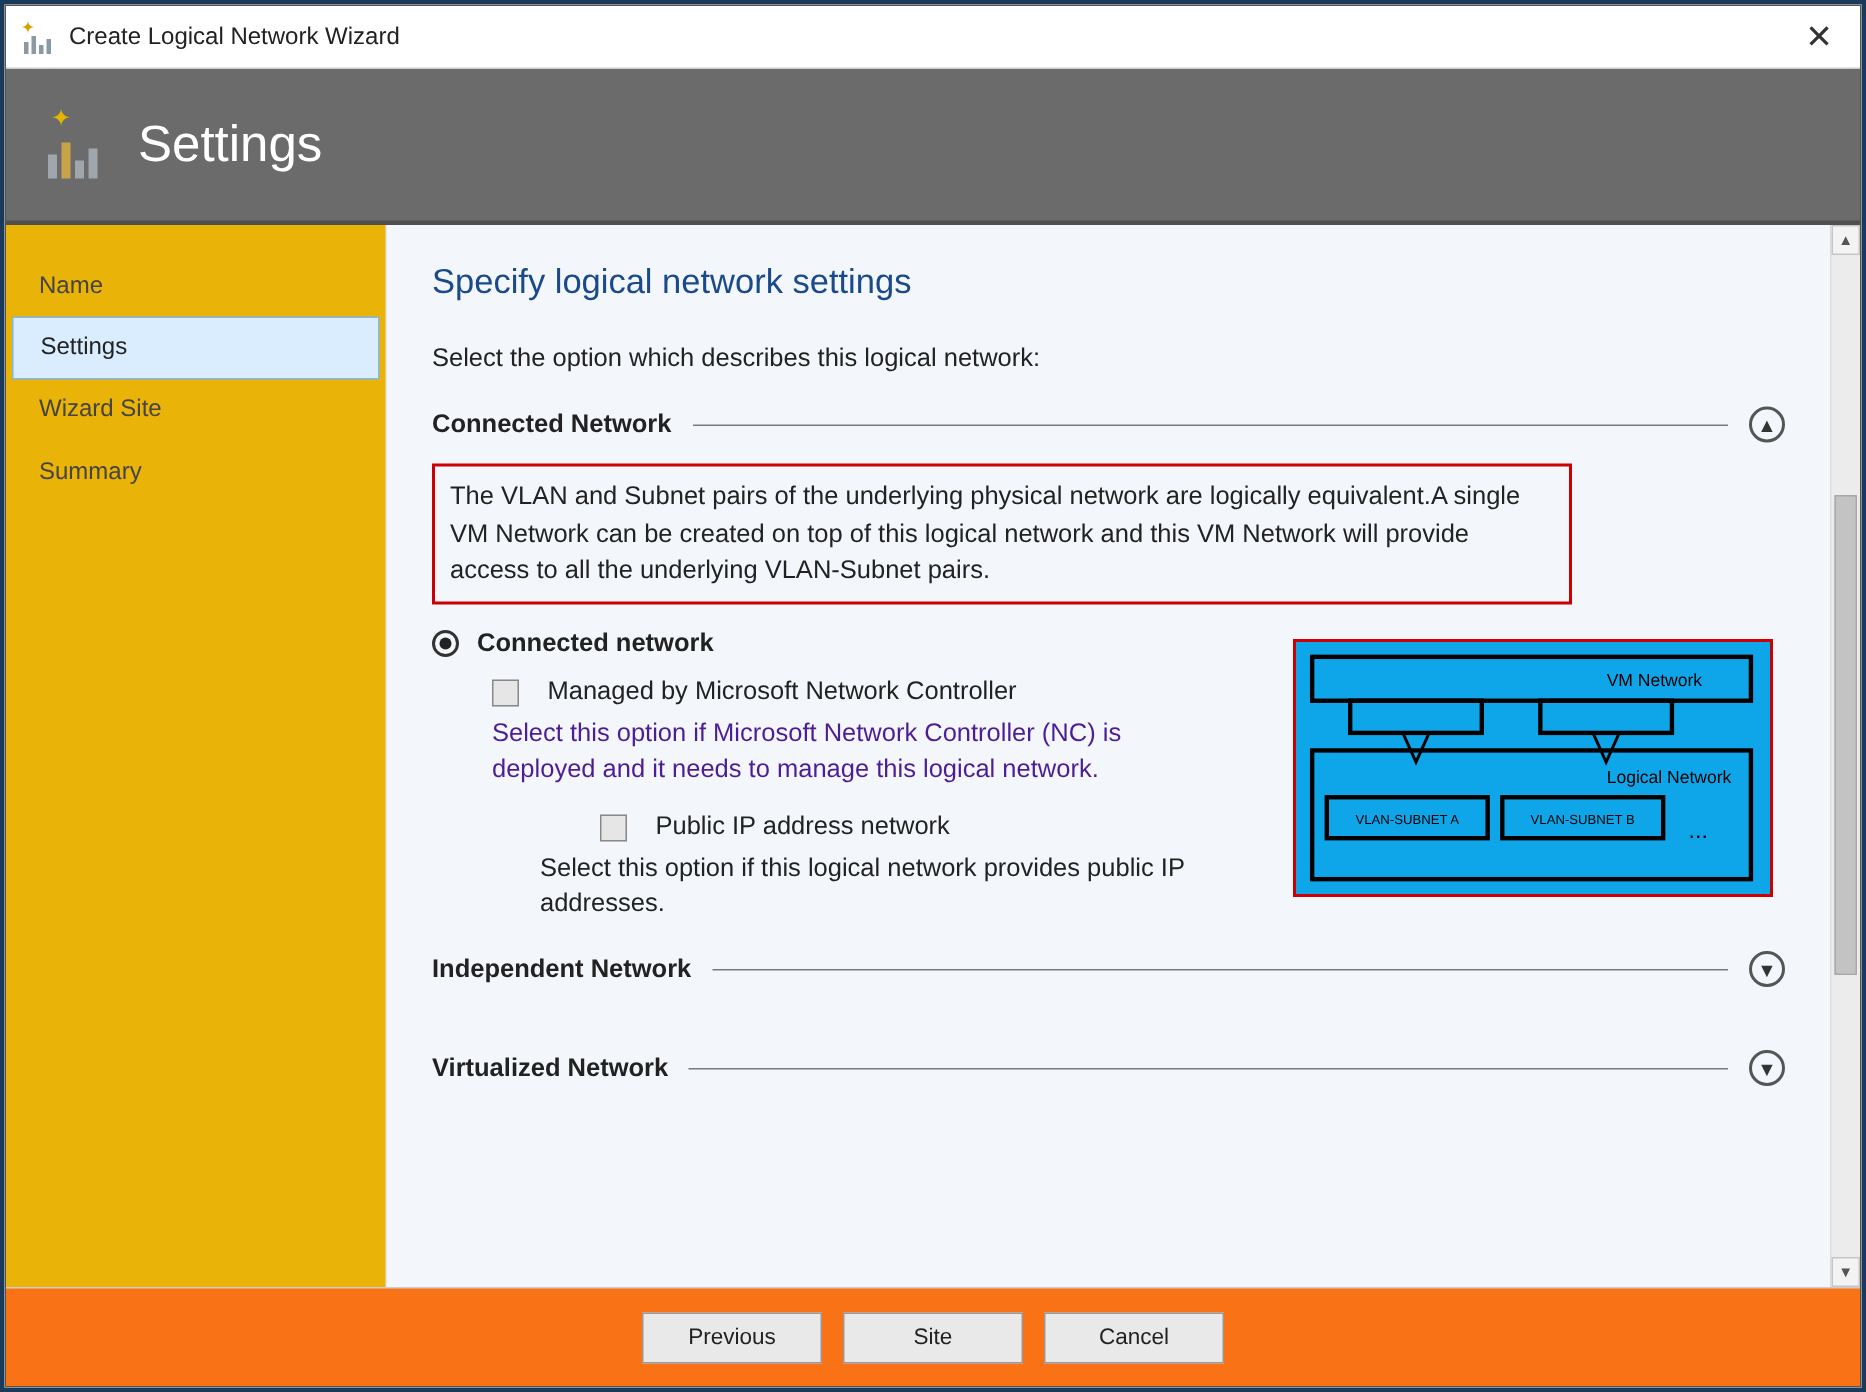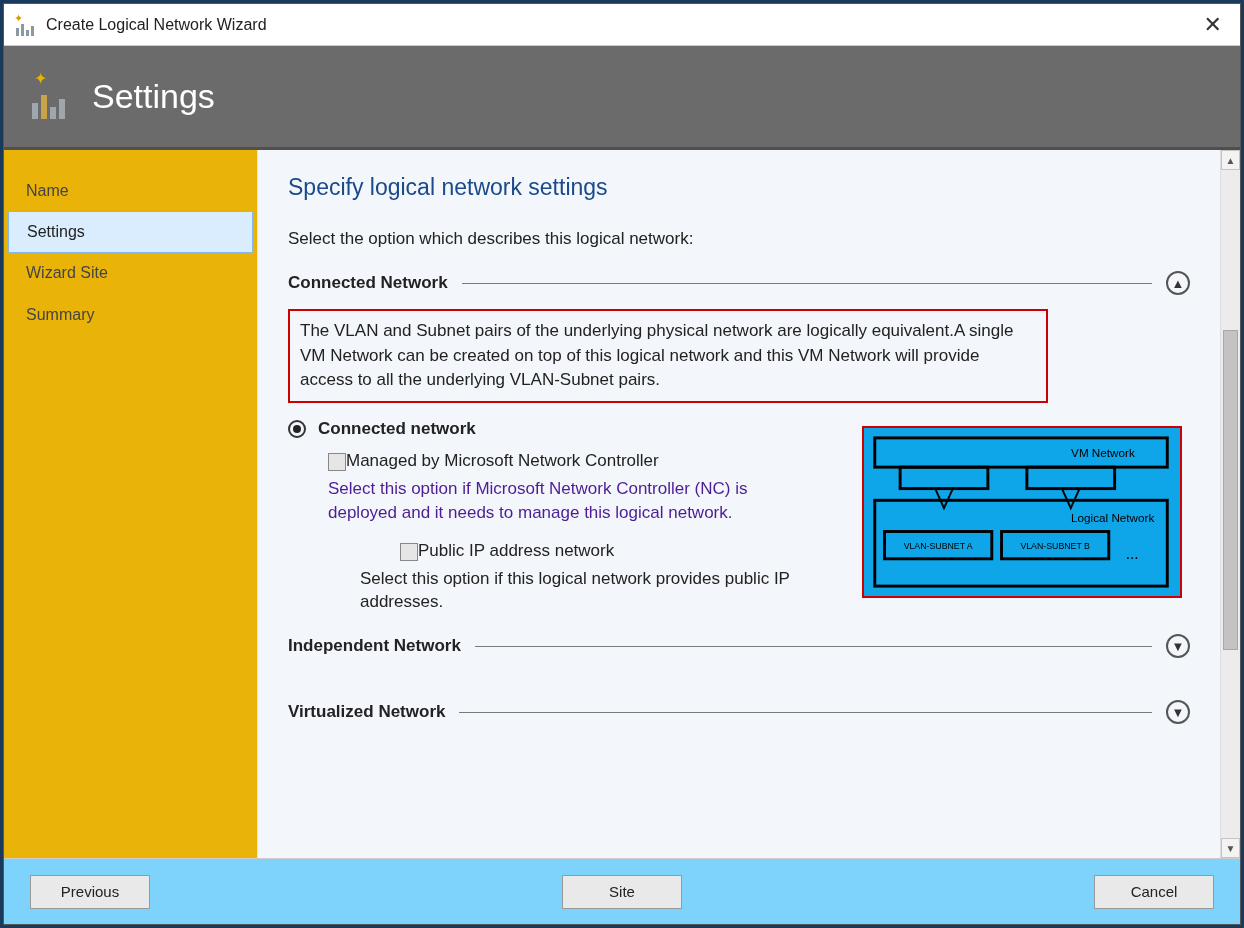--- a/index.html
+++ b/index.html
@@ -50,31 +50,31 @@
   .section-head .line { flex: 1; border-top: 1px solid #7a7a7a; }
   .chevron { width: 24px; height: 24px; border: 2px solid #555; border-radius: 50%; display: flex; align-items: center; justify-content: center; font-size: 13px; cursor: pointer; color: #333; line-height: 1; }
 
   .desc-box { border: 2px solid #cc0000; padding: 8px 10px; font-size: 17px; color: #222; line-height: 1.45; margin-bottom: 16px; max-width: 760px; }
 
   .radio-row { display: flex; align-items: center; gap: 12px; margin-bottom: 12px; }
   .radio { width: 18px; height: 18px; border: 2px solid #333; border-radius: 50%; display: flex; align-items: center; justify-content: center; }
   .radio .dot { width: 8px; height: 8px; background: #222; border-radius: 50%; }
   .radio-label { font-size: 17px; font-weight: 600; color: #222; }
 
-  .check-row { display: flex; align-items: flex-start; gap: 0; margin-left: 40px; margin-bottom: 6px; }
+  .check-row { display: flex; align-items: flex-start; gap: 19px; margin-left: 40px; margin-bottom: 6px; }
   .checkbox { width: 18px; height: 18px; border: 1px solid #888; background: #e6e6e6; flex-shrink: 0; margin-top: 2px; }
   .check-label { font-size: 17px; color: #222; }
   .check-desc { font-size: 17px; color: #4c1d95; margin-left: 40px; margin-bottom: 16px; max-width: 470px; line-height: 1.4; }
   .check-desc2 { font-size: 17px; color: #222; margin-left: 72px; margin-bottom: 2px; max-width: 430px; line-height: 1.4; }
   .indent2 { margin-left: 72px; }
 
   .diagram-box { border: 2px solid #cc0000; position: absolute; top: 276px; right: 58px; width: 320px; height: 172px; padding: 6px; background: #0ea5e9; }
   .diag { width: 100%; height: 100%; }
 
-  .footer { height: 66px; border-top: 1px solid #ccc; display: flex; align-items: center; justify-content: space-between; padding: 0 26px; gap: 14px; background: #7dd3fc; }
+  .footer { height: 66px; border-top: 1px solid #ccc; display: flex; align-items: center; justify-content: center; padding: 0 26px; gap: 14px; background: #f97316; }
   .btn { min-width: 120px; height: 34px; border: 1px solid #999; background: #e9e9e9; font-size: 15px; color: #222; cursor: pointer; }
 
   
   .scrollbar { width: 20px; background: #ececec; display: flex; flex-direction: column; border-left: 1px solid #ddd; }
   .sb-btn { height: 20px; background: #f3f3f3; border: 1px solid #c5c5c5; display: flex; align-items: center; justify-content: center; font-size: 10px; color: #555; }
   .sb-track { flex: 1; position: relative; }
   .sb-thumb { position: absolute; left: 2px; right: 2px; top: 160px; height: 320px; background: #c3c3c3; border: 1px solid #a8a8a8; }
 
   .spacer { height: 18px; }
   .two-col { display:flex; gap:10px; align-items:flex-start;}

